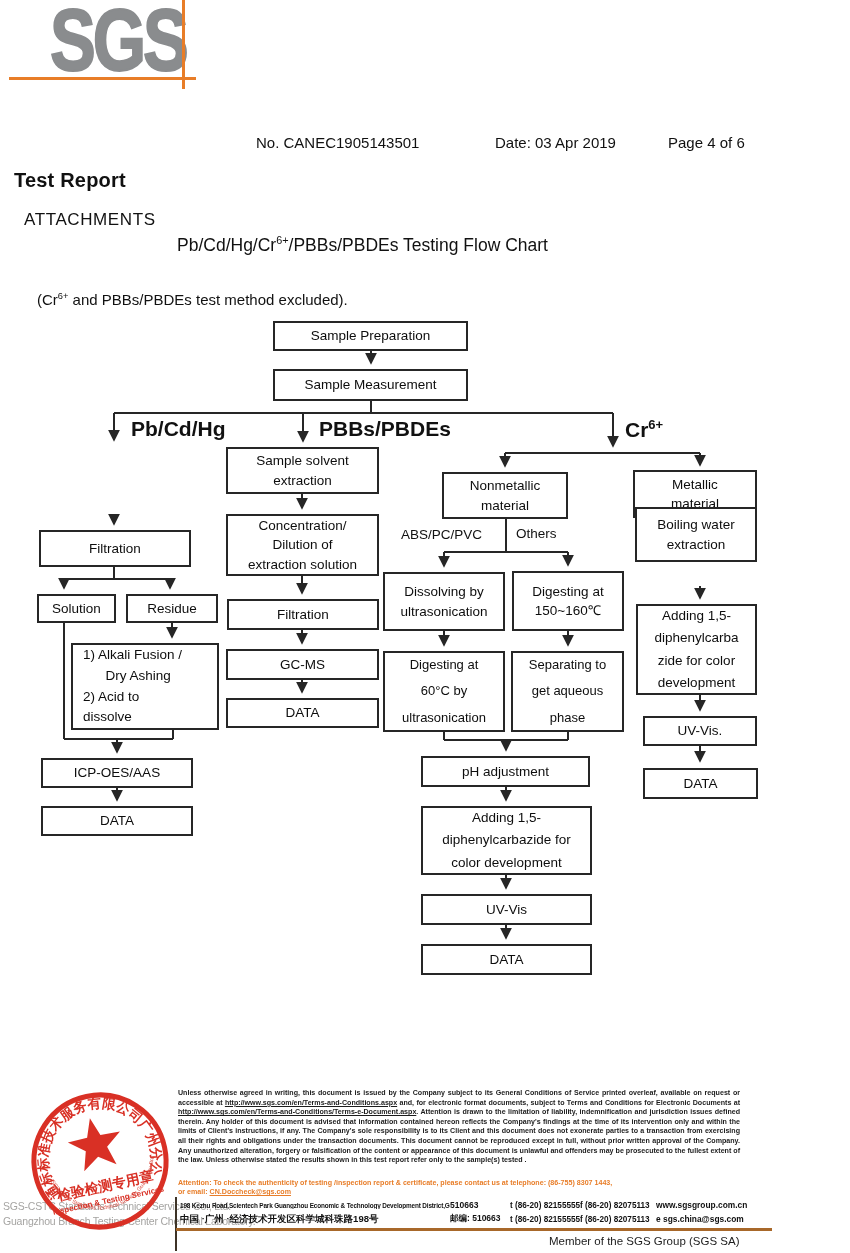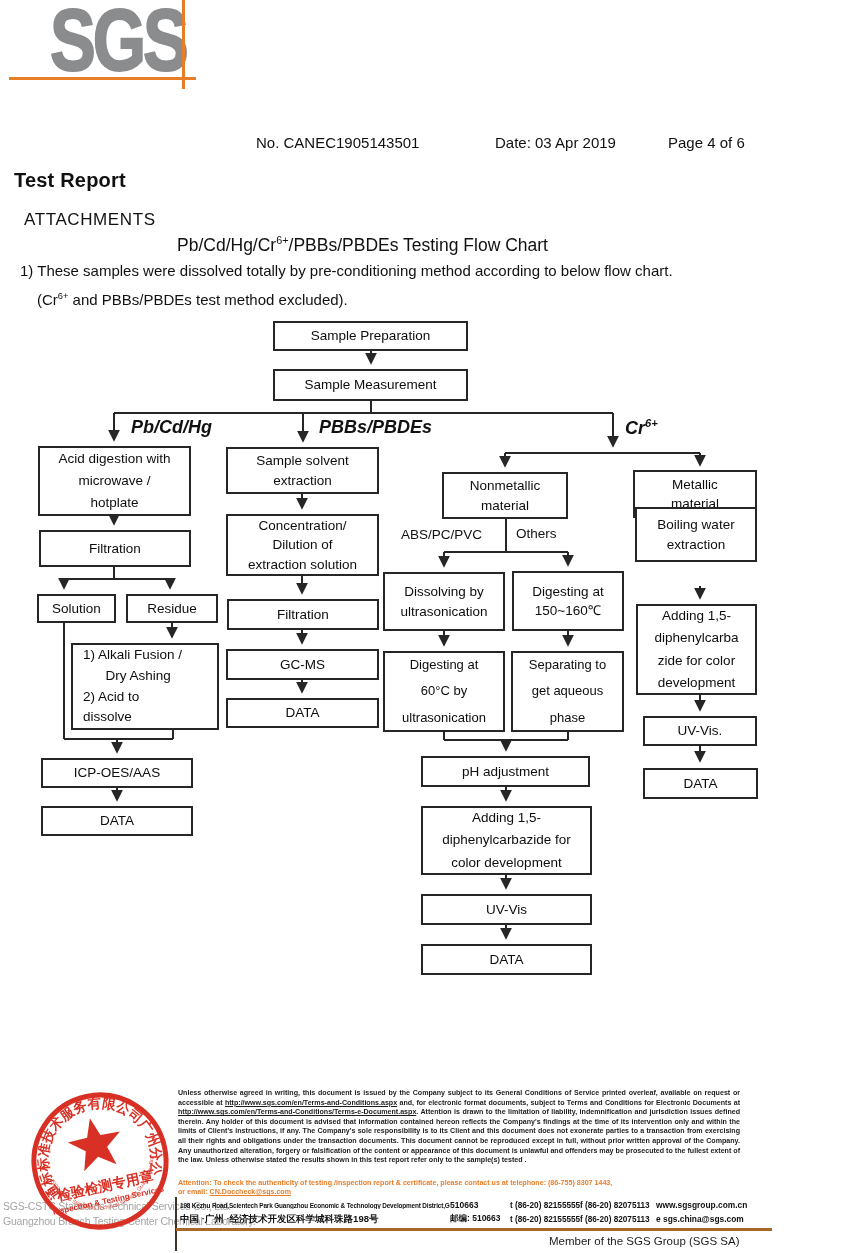--- a/index.html
+++ b/index.html
@@ -28,21 +28,21 @@
 
   
   .connectors { position:absolute; left:0; top:0; pointer-events:none; }
   .fbox { position:absolute; border:2px solid #262626; background:#fff;
     display:flex; align-items:center; justify-content:center;
     text-align:center; font-size:13.5px; line-height:1.42; white-space:pre-line; color:#0d0d0d; }
   .fbox.lh17 { line-height:1.65; }
   .fbox.lh20 { line-height:2.05; font-size:13px; }
   .fbox.left { justify-content:flex-start; text-align:left; padding-left:10px; line-height:1.55; }
   .flabel { position:absolute; font-size:13.5px; }
-  .flabel.bold { font-weight:bold; font-size:18px;font-style:italic; }
+  .flabel.bold { font-weight:bold; font-size:21px; }
 
   
   .stamp { position:absolute; left:20px; top:1083px; width:160px; height:156px; transform:rotate(-12deg); }
   .company-gray { position:absolute; left:3px; color:#a5a4a2; font-size:10.5px; letter-spacing:-0.2px; }
   .disclaimer { position:absolute; left:178px; top:1089px; width:562px;
     font-size:7.1px; line-height:9.6px; font-weight:600; text-align:justify; color:#1c1c1c; }
   .attention { position:absolute; left:178px; top:1179px; width:566px;
     font-size:7.1px; line-height:9.4px; font-weight:bold; color:#e87d28; }
   .addr-block { position:absolute; left:180px; top:1198px; width:620px; }
   .addr-row { display:flex; align-items:center; height:14px; white-space:nowrap; }
@@ -66,21 +66,20 @@
   <div class="logo-hline"></div>
   <div class="logo-vline"></div>
 
   <div class="report-title">Test Report</div>
   <div class="report-no">No. CANEC1905143501</div>
   <div class="report-date">Date: 03 Apr 2019</div>
   <div class="report-page">Page 4 of 6</div>
 
   <div class="attachments">ATTACHMENTS</div>
   <div class="flow-title"><span>Pb/Cd/Hg/Cr</span><span class="sup">6+</span><span>/PBBs/PBDEs Testing Flow Chart</span></div>
-  <div class="note1">1) These samples were dissolved totally by pre-conditioning method according to below flow chart.</div>
   <div class="note2"><span>(Cr</span><span class="sup">6+</span><span> and PBBs/PBDEs test method excluded).</span></div>
 
   <svg class="connectors" width="850" height="1000" viewBox="0 0 850 1000">
     <defs>
       <marker id="arw" viewBox="0 0 10 10" refX="8.5" refY="5" markerWidth="6" markerHeight="6" orient="auto">
         <path d="M0,0 L10,5 L0,10 z" fill="#262626"></path>
       </marker>
     </defs>
     <g stroke="#262626" stroke-width="2" fill="none">
       <line x1="371" y1="350" x2="371" y2="363" marker-end="url(#arw)"></line>
@@ -123,23 +122,20 @@
       <line x1="700" y1="518" x2="700" y2="531" marker-end="url(#arw)"></line>
       <line x1="700" y1="586" x2="700" y2="598" marker-end="url(#arw)"></line>
       <line x1="700" y1="695" x2="700" y2="710" marker-end="url(#arw)"></line>
       <line x1="700" y1="746" x2="700" y2="761" marker-end="url(#arw)"></line>
     </g>
   </svg>
 
   <div class="fbox" style="left:273px;top:321px;width:195px;height:30px">Sample Preparation</div>
   <div class="fbox" style="left:273px;top:369px;width:195px;height:32px">Sample Measurement</div>
 
-  <div class="fbox lh17" style="left:38px;top:446px;width:153px;height:70px">Acid digestion with
-microwave /
-hotplate</div>
   <div class="fbox" style="left:39px;top:530px;width:152px;height:37px">Filtration</div>
   <div class="fbox" style="left:37px;top:594px;width:79px;height:29px">Solution</div>
   <div class="fbox" style="left:126px;top:594px;width:92px;height:29px">Residue</div>
   <div class="fbox left" style="left:71px;top:643px;width:148px;height:87px">1) Alkali Fusion /
 &nbsp;&nbsp;&nbsp;&nbsp;&nbsp;&nbsp;Dry Ashing
 2) Acid to
 dissolve</div>
   <div class="fbox" style="left:41px;top:758px;width:152px;height:30px">ICP-OES/AAS</div>
   <div class="fbox" style="left:41px;top:806px;width:152px;height:30px">DATA</div>
 

